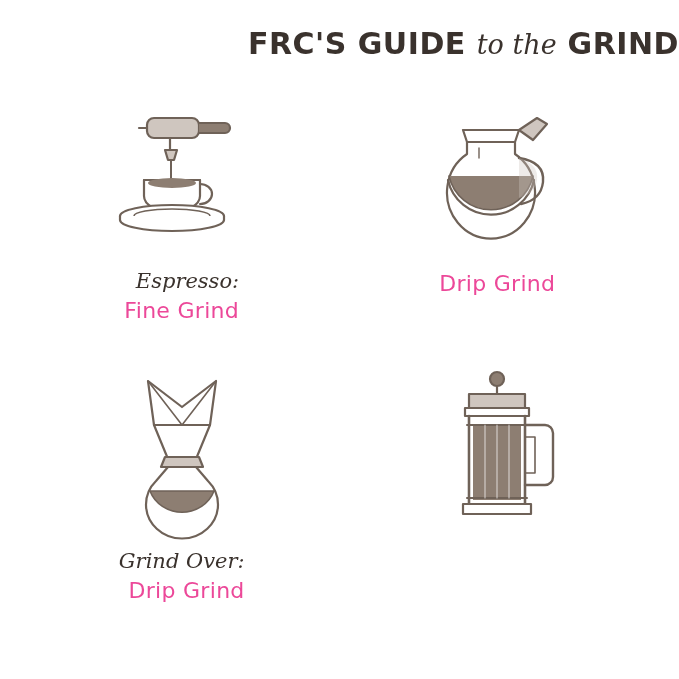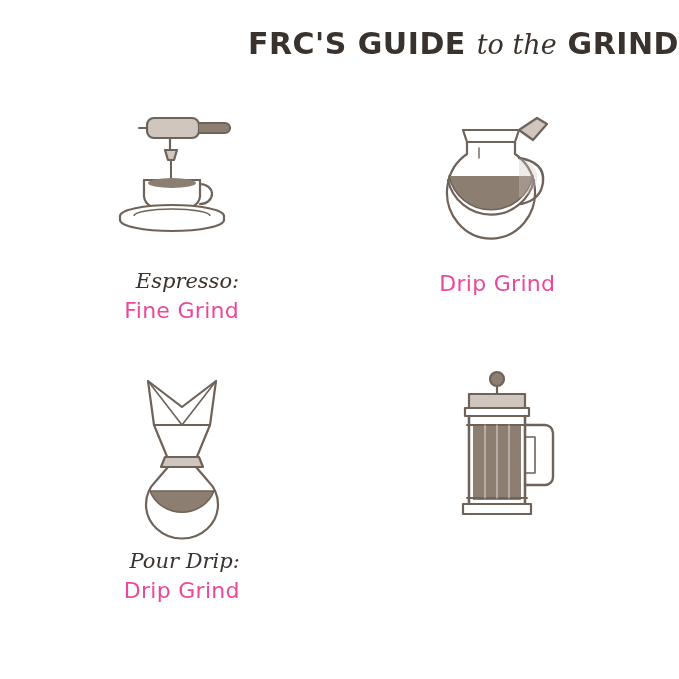--- a/index.html
+++ b/index.html
@@ -164,21 +164,21 @@
           <path d="M83 94 h34 l4 10 h-42 z" fill="#cfc6bf"></path>
 
           <path d="M86 104 l-12 14 a36 34 0 1 0 52 0 l-12 -14 z" fill="#ffffff"></path>
 
           <path d="M68 128 a34 32 0 0 0 64 0 z" fill="#8d7e72" stroke="none"></path>
           <path d="M68 128 h64" stroke-width="1.6"></path>
           <path d="M68 128 a34 32 0 0 0 64 0" stroke-width="1.6" fill="none"></path>
         </svg>
       </div>
       <div class="caption">
-        <span class="l1">Pour Drip:</span>
+        <span class="l1">Grind Over:</span>
         <span class="l2">Drip Grind</span>
       </div>
     </div>
 
     <div class="cell">
       <div class="art">
         <svg width="200" height="182" viewBox="0 0 200 182" fill="none" stroke="#6f6258" stroke-width="2.2" stroke-linecap="round" stroke-linejoin="round">
 
           <circle cx="100" cy="16" r="7" fill="#8d7e72"></circle>
           <path d="M100 23 v8"></path>

